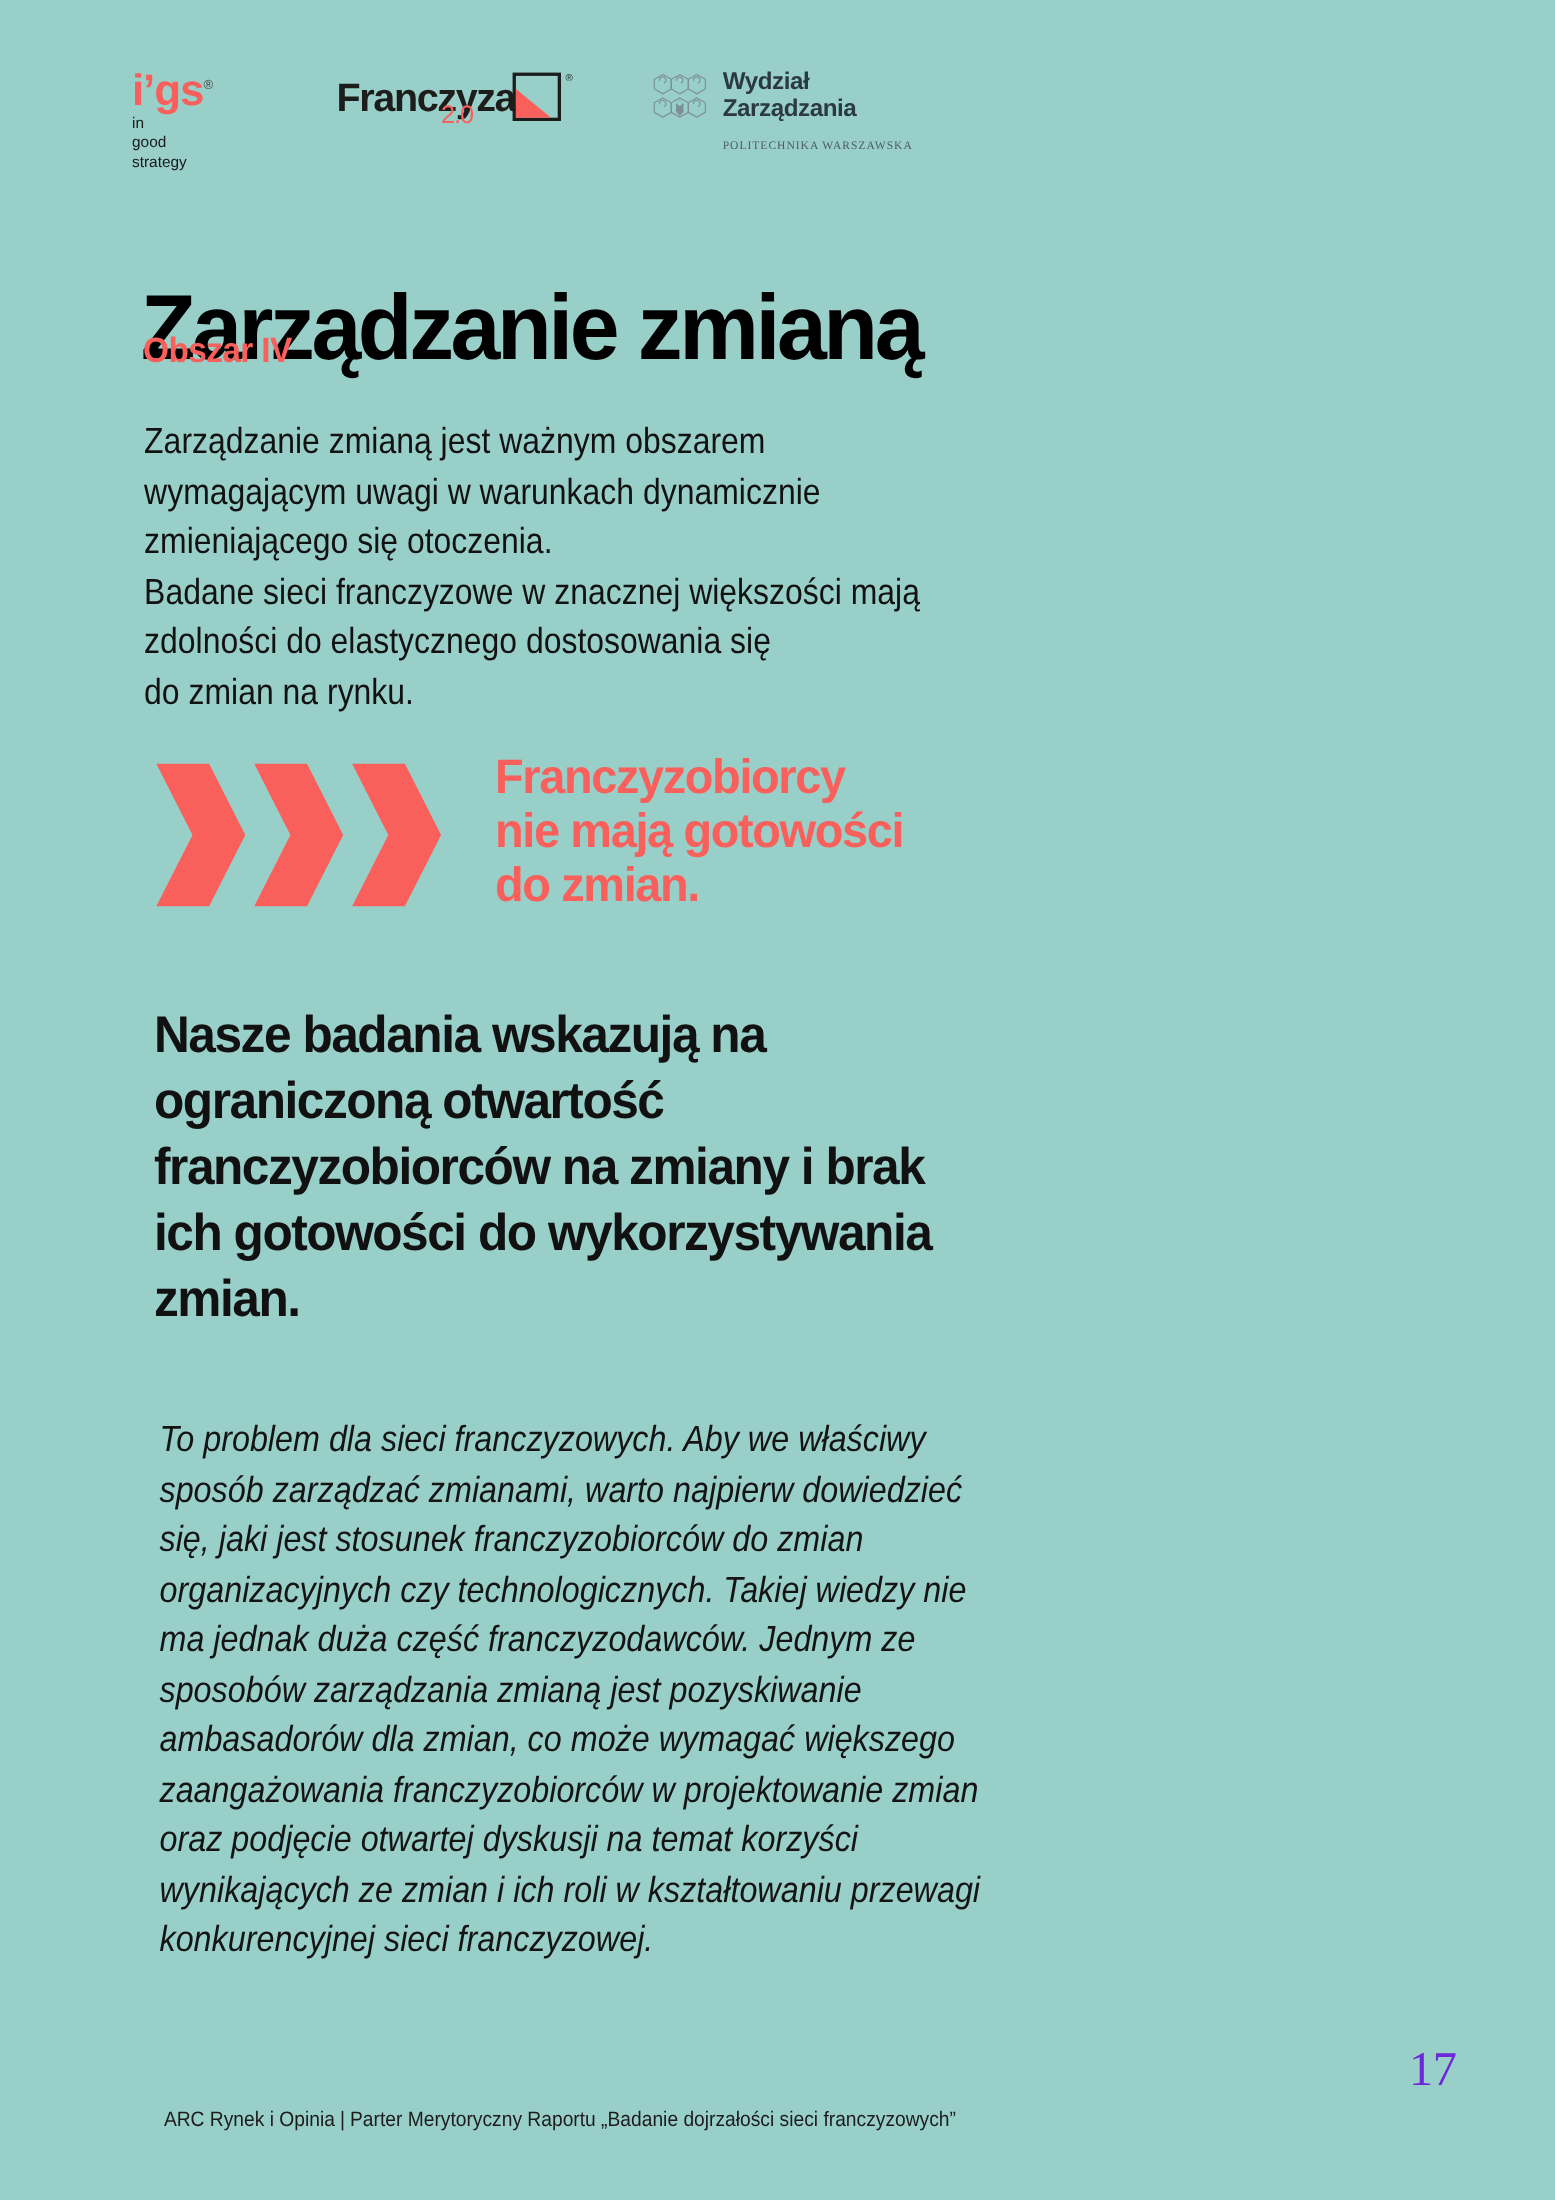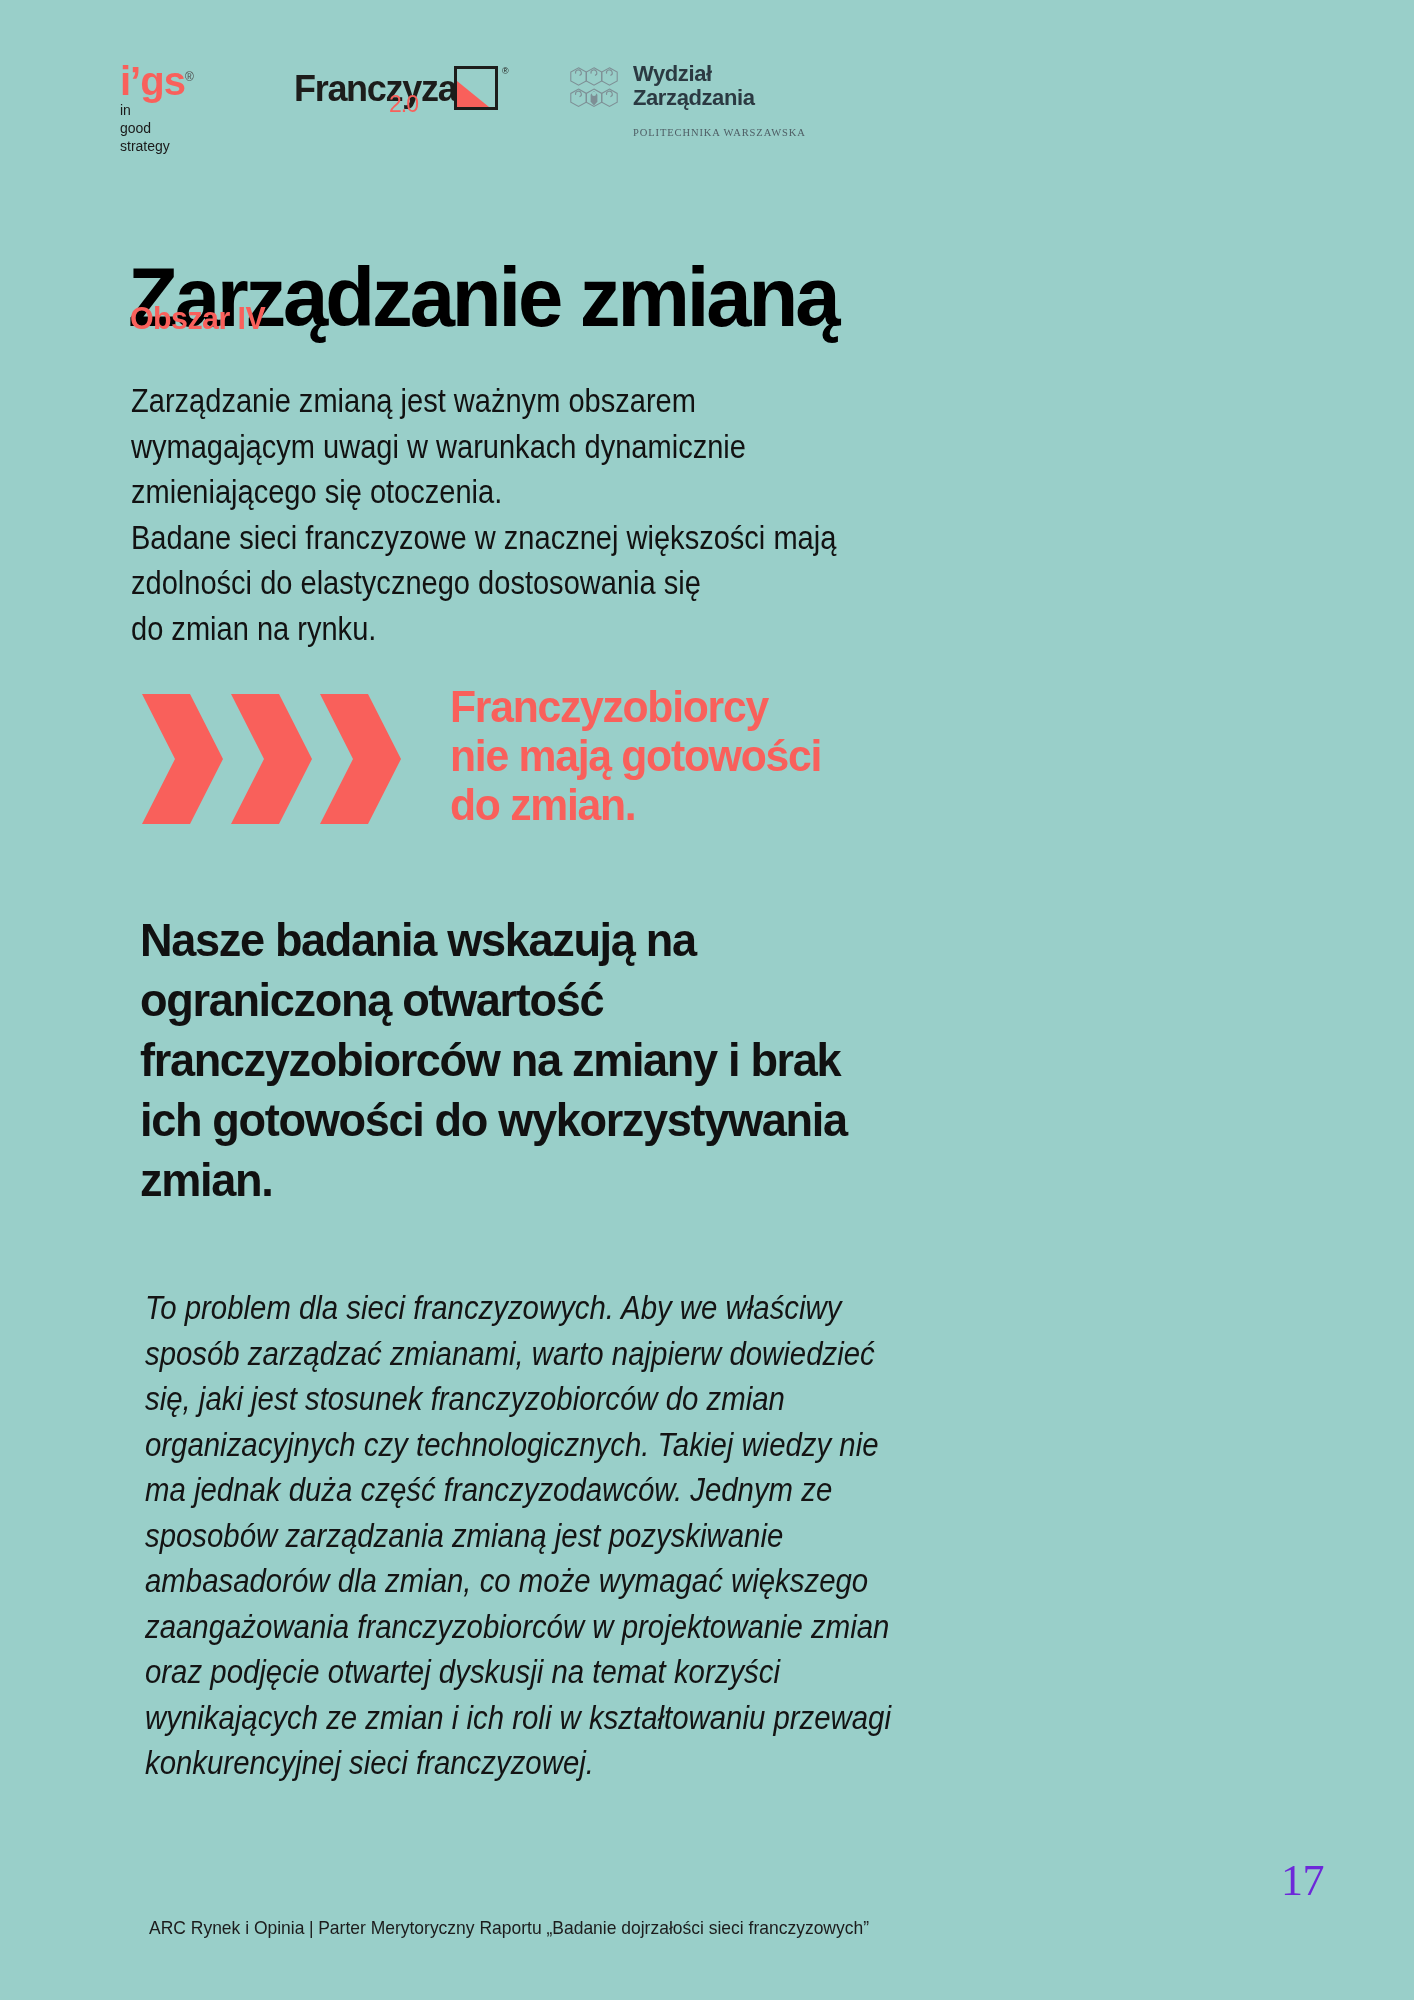--- a/index.html
+++ b/index.html
@@ -23,21 +23,21 @@
     box-sizing: border-box;
   }
 
   
   .logo-bar {
     position: absolute;
     left: 120px;
     top: 58px;
     display: flex;
     align-items: flex-start;
-    gap: 4px;
+    gap: 16px;
   }
 
   .logo-igs {
     width: 115px;
     position: relative;
   }
   .logo-igs-main {
     font-family: "Liberation Sans", sans-serif;
     font-weight: 700;
     font-size: 40px;

